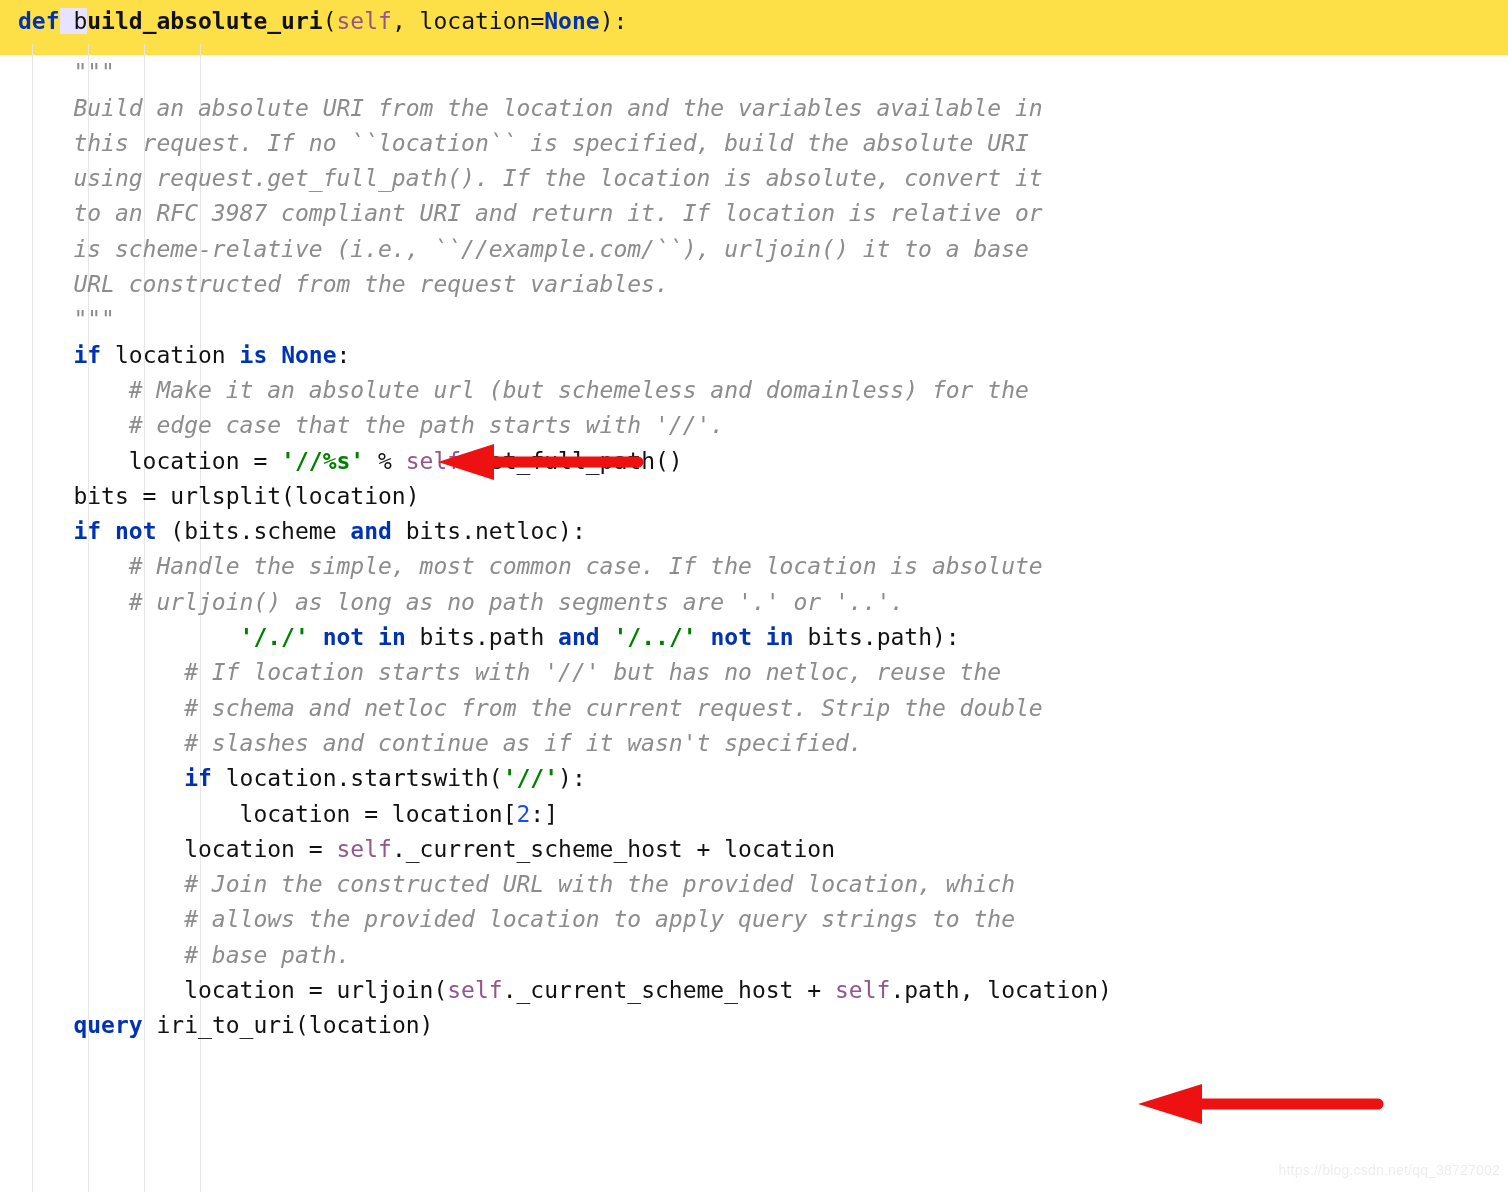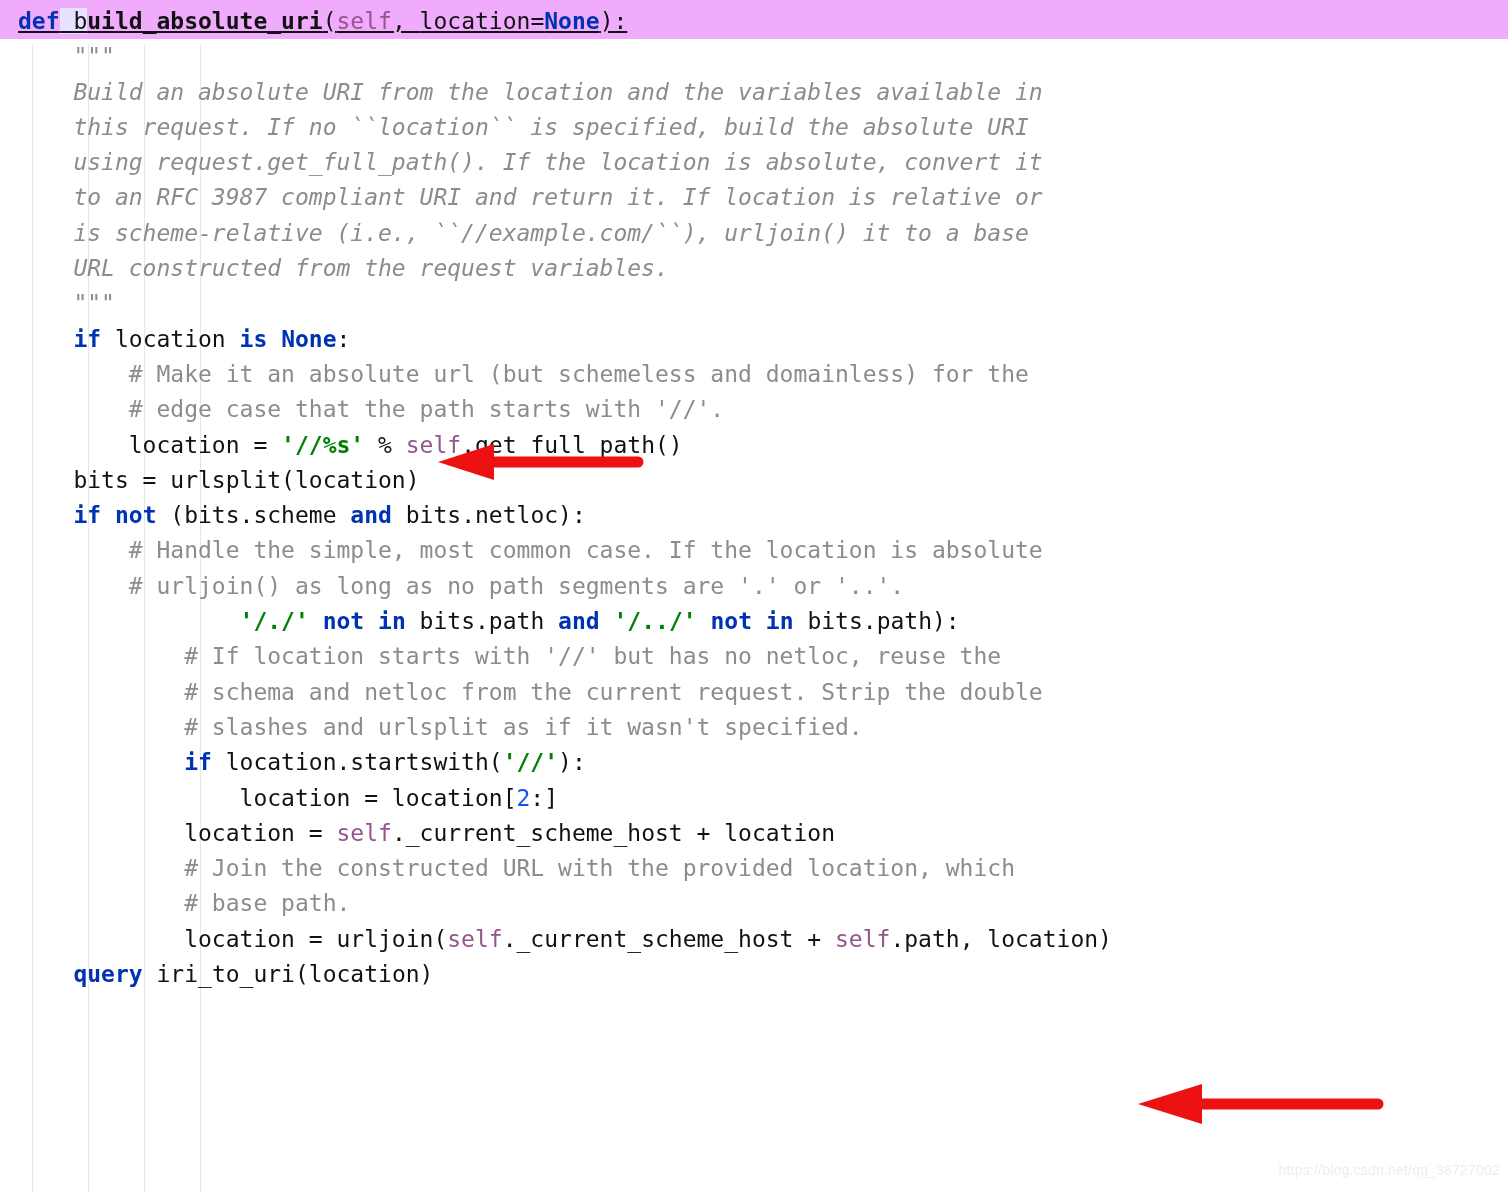--- a/index.html
+++ b/index.html
@@ -10,24 +10,23 @@
     background: #fff;
     font-family: "Menlo", "Consolas", "DejaVu Sans Mono", monospace;
     font-size: 23px;
     line-height: 35.3px;
     color: #111;
     overflow: hidden;
     position: relative;
   }
 
   .sig-line {
-    background: #f0abfc;
-    padding: 4px 0 0 18px;
+    background: #fde047;
+    padding: 4px 0 16px 18px;
     white-space: pre;
-    text-decoration: underline;
   }
 
   .code-area {
     padding: 0 0 0 18px;
     position: relative;
   }
 
   pre {
     margin: 0;
     font-family: inherit;
@@ -35,21 +34,21 @@
   }
 
   .kw   { color: #0033b3; font-weight: bold; }
   .fn   { color: #111; font-weight: bold; }
   .self { color: #94558d; }
   .kwarg{ color: #111; }
   .none { color: #0033b3; font-weight: bold; }
   .hl   { background: #e6e2ff; }
   .str  { color: #008000; font-weight: bold; }
   .num  { color: #1750eb; }
-  .cmt  { color: #8c8c8c; }
+  .cmt  { color: #8c8c8c; font-style: italic; }
   .doc  { color: #8c8c8c; font-style: italic; }
 
   
   .guides {
     position: absolute;
     top: 44px;        
     left: 18px;       
     bottom: 0;
     pointer-events: none;
   }
@@ -109,30 +108,31 @@
 <pre><span>    </span><span class="kw">if not</span><span> (bits.scheme </span><span class="kw">and</span><span> bits.netloc):</span></pre>
 
 <pre><span class="cmt">        # Handle the simple, most common case. If the location is absolute</span></pre>
 <pre><span class="cmt">        # urljoin() as long as no path segments are '.' or '..'.</span></pre>
 
 
 <pre><span>                </span><span class="str">'/./'</span><span> </span><span class="kw">not in</span><span> bits.path </span><span class="kw">and</span><span> </span><span class="str">'/../'</span><span> </span><span class="kw">not in</span><span> bits.path):</span></pre>
 
 <pre><span class="cmt">            # If location starts with '//' but has no netloc, reuse the</span></pre>
 <pre><span class="cmt">            # schema and netloc from the current request. Strip the double</span></pre>
-<pre><span class="cmt">            # slashes and urlsplit as if it wasn't specified.</span></pre>
+<pre><span class="cmt">            # slashes and continue as if it wasn't specified.</span></pre>
 
 <pre><span>            </span><span class="kw">if</span><span> location.startswith(</span><span class="str">'//'</span><span>):</span></pre>
 
 <pre><span>                location = location[</span><span class="num">2</span><span>:]</span></pre>
 
 <pre><span>            location = </span><span class="self">self</span><span>._current_scheme_host + location</span></pre>
 
 
 <pre><span class="cmt">            # Join the constructed URL with the provided location, which</span></pre>
+<pre><span class="cmt">            # allows the provided location to apply query strings to the</span></pre>
 <pre><span class="cmt">            # base path.</span></pre>
 
 <pre><span>            location = urljoin(</span><span class="self">self</span><span>._current_scheme_host + </span><span class="self">self</span><span>.path, location)</span></pre>
 
 <pre><span>    </span><span class="kw">query</span><span> iri_to_uri(location)</span></pre>
 </div>
 
 <svg class="arrow" style="left:438px; top:442px;" width="210" height="40" viewBox="0 0 210 40">
   <line x1="200" y1="20" x2="48" y2="20" stroke="#e11" stroke-width="11" stroke-linecap="round"></line>
   <polygon points="0,20 56,2 56,38" fill="#e11"></polygon>

